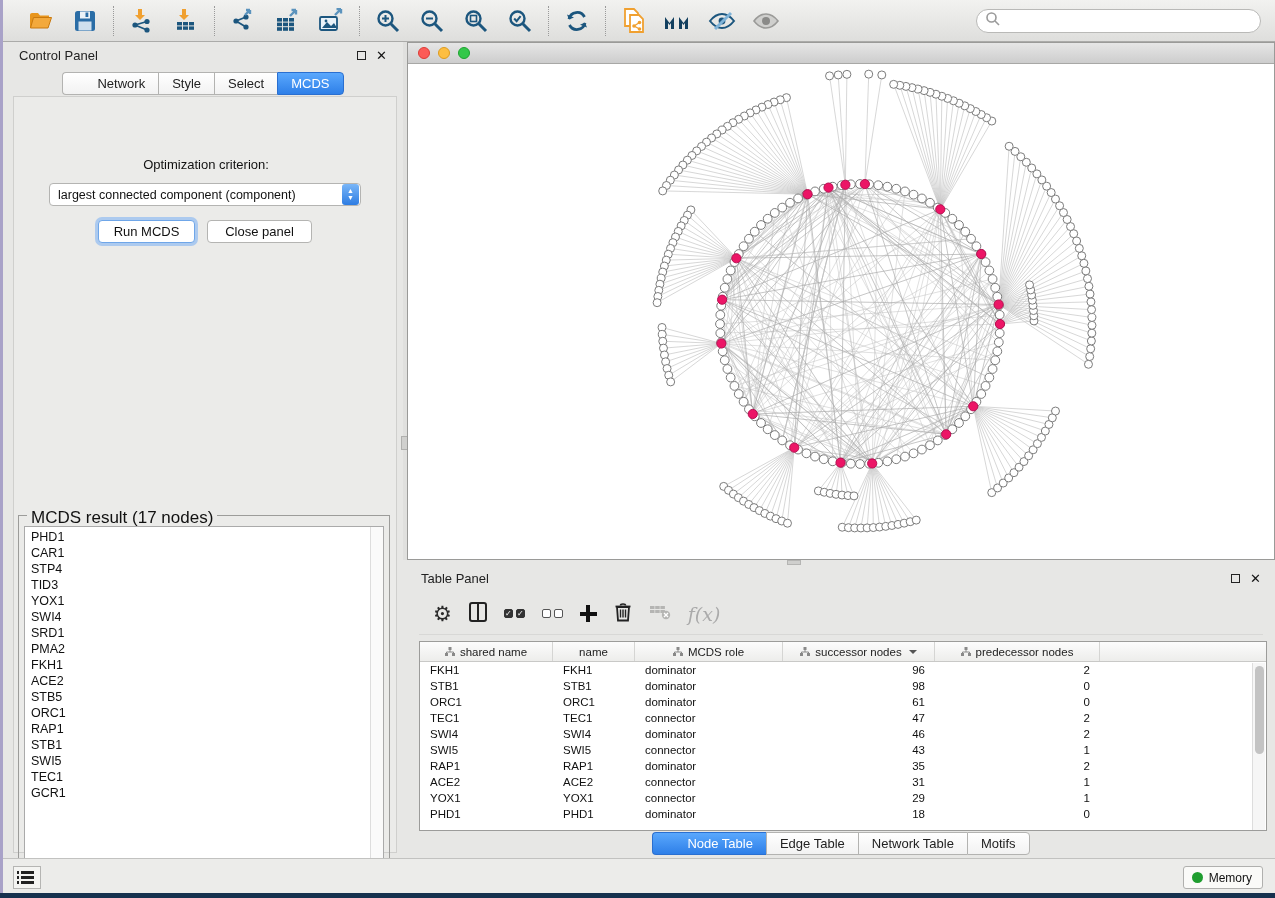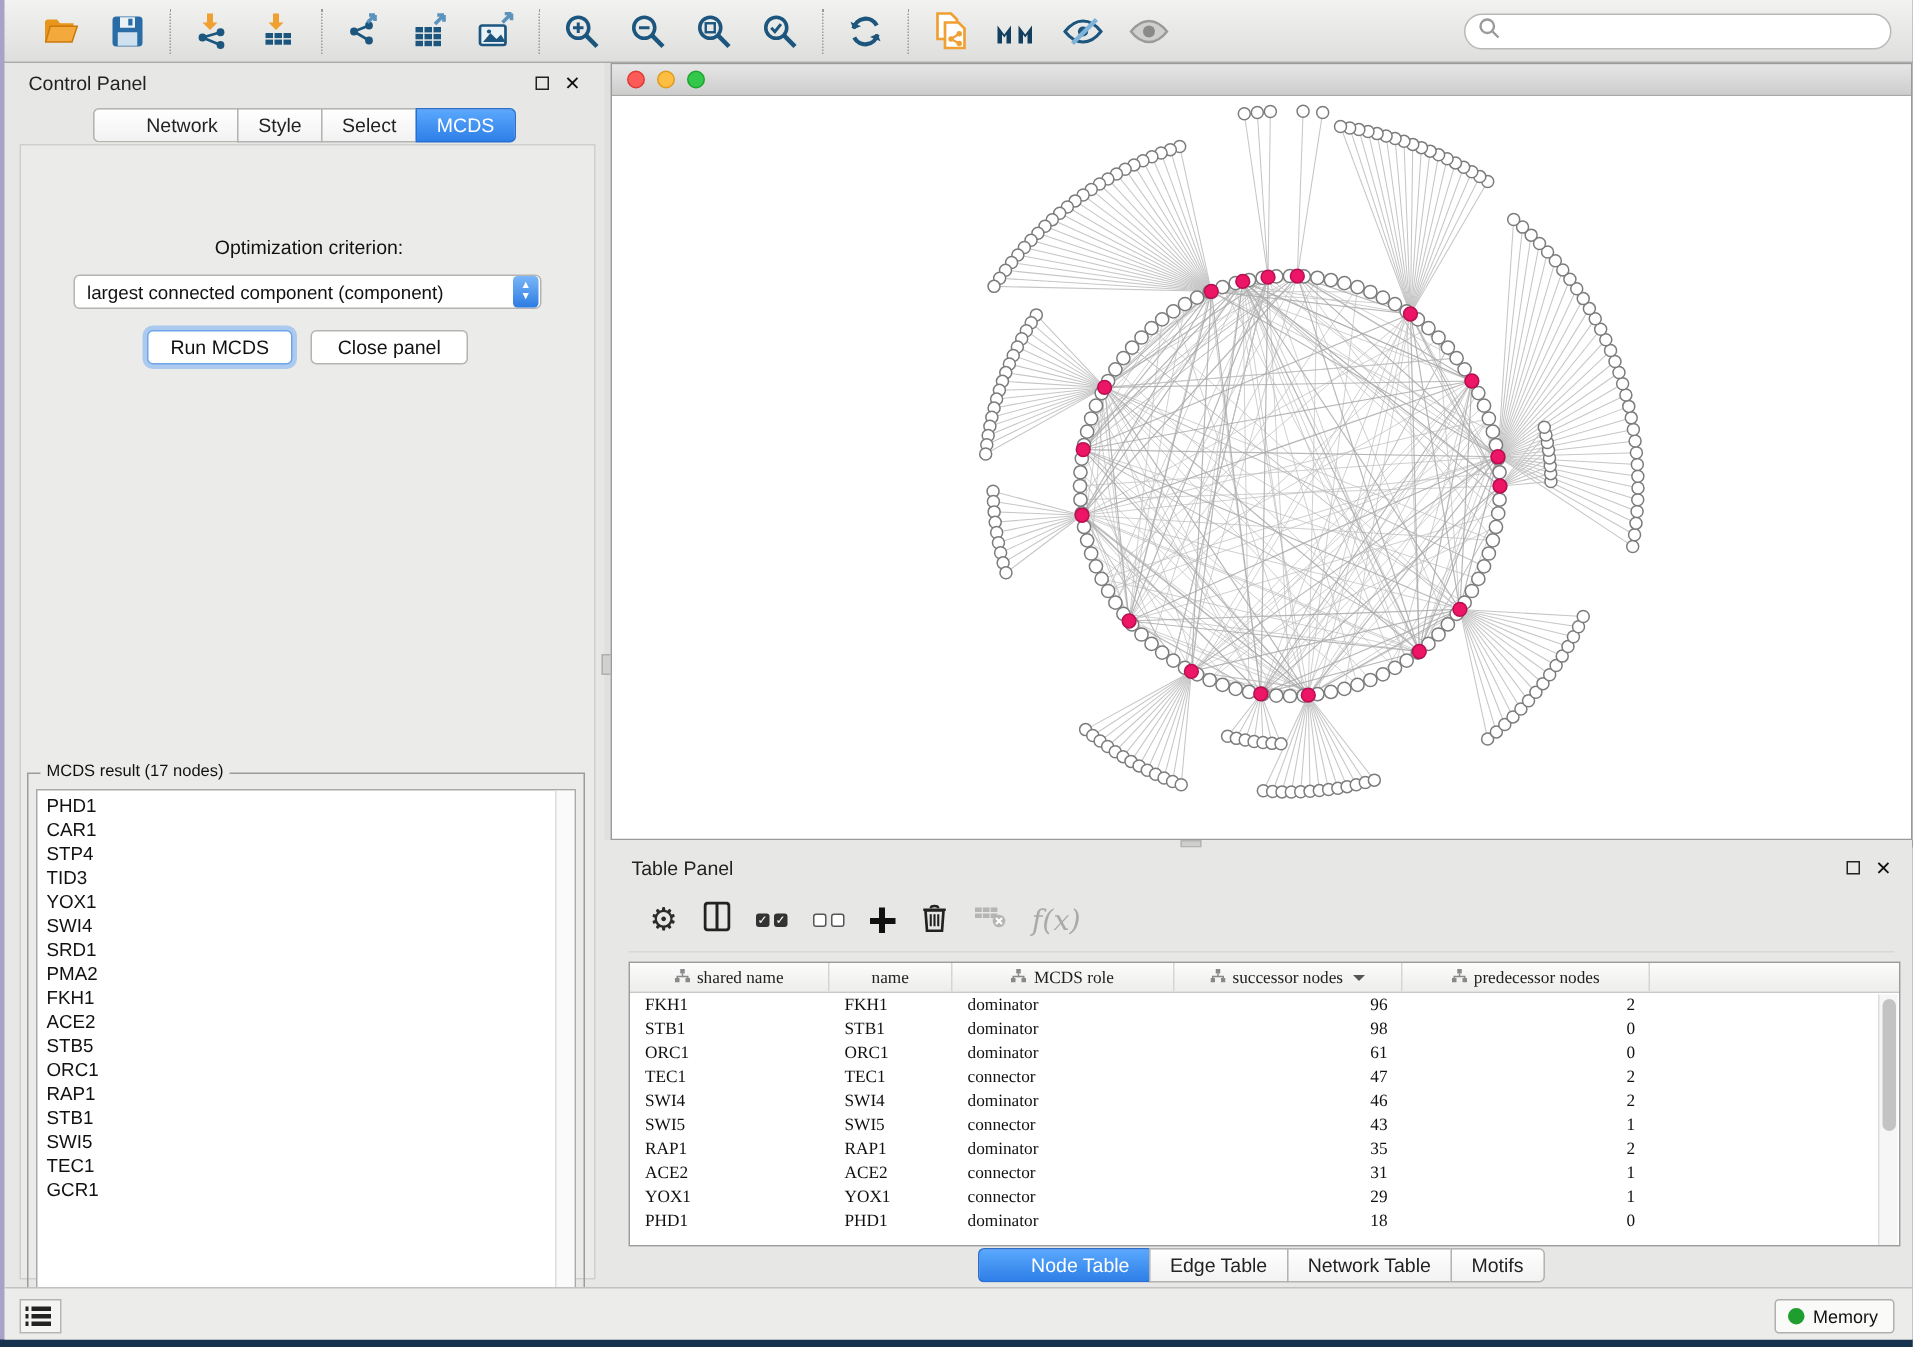--- a/index.html
+++ b/index.html
@@ -46,21 +46,21 @@
   .sel-stepper span { color:#fff; font-size:7px; line-height:6px; }
   #run-mcds-btn { position:absolute; left:84px; top:123px; width:97px; height:23px; background:#fff;
                   border:1px solid #6fa6e8; border-radius:4px; font-size:13px; color:#111;
                   box-shadow:0 0 0 3px rgba(110,170,245,.5); display:flex; align-items:center; justify-content:center; }
   #close-panel-btn { position:absolute; left:193px; top:123px; width:105px; height:23px; background:#fff;
                      border:1px solid #b4b4b2; border-radius:4px; font-size:13px; color:#111;
                      display:flex; align-items:center; justify-content:center; }
   #mcds-fieldset { position:absolute; left:4px; top:418px; width:372px; height:374px;
                    border:1px solid #9c9c9a; }
   #mcds-legend { position:absolute; left:8px; top:-8px; background:#ebebe9; padding:0 4px;
-                 font-size:11px; color:#111; }
+                 font-size:17px; color:#111; }
   #mcds-listbox { position:absolute; left:5px; top:10px; width:360px; height:356px; background:#fff;
                   border:1px solid #aaa; overflow:hidden; }
   #mcds-list { position:absolute; left:0; top:2px; width:336px; }
   .mcds-item { font-size:12.5px; color:#111; padding:1px 0 1px 6px; line-height:14px; }
   #mcds-scroll-track { position:absolute; right:0; top:0; width:13px; height:100%;
                        background:#fafafa; border-left:1px solid #ddd; }
 
   
   #v-splitter { position:absolute; left:400px; top:42px; width:4px; height:518px; background:#e0e0de; }
   #v-splitter .handle { position:absolute; left:-2px; top:394px; width:8px; height:14px;
@@ -92,21 +92,21 @@
   .chk { width:9px; height:9px; border:1.5px solid #333; border-radius:2px; font-size:8px; line-height:8px;
          color:#333; text-align:center; background:#333; }
   .chk.checked::after { content:"✓"; color:#fff; font-weight:bold; }
   .chk.empty { background:#fff; border-color:#555; }
   .plus-icon { position:relative; width:17px; height:17px; }
   .plus-icon::before, .plus-icon::after { content:""; position:absolute; background:#111; }
   .plus-icon::before { left:6.5px; top:0; width:4px; height:17px; }
   .plus-icon::after { left:0; top:6.5px; width:17px; height:4px; }
   .fx-glyph { font-family:"DejaVu Serif","Liberation Serif",serif; font-style:italic; font-size:19px; color:#aaa; }
   #node-table { position:absolute; left:12px; top:76px; width:848px; height:190px; background:#fff;
-                border:1px solid #9c9c9a; overflow:hidden;font-family:Liberation Serif, serif; }
+                border:1px solid #9c9c9a; overflow:hidden; }
   #table-header { display:flex; height:20px; background:linear-gradient(#fcfcfc,#ededeb);
                   border-bottom:1px solid #c9c9c7; }
   .th { display:flex; align-items:center; justify-content:center; gap:5px; font-size:11.5px; color:#222;
         border-right:1px solid #d5d5d3; height:100%; }
   .th-colicon { opacity:.75; }
   .sort-desc { width:0; height:0; border-left:4px solid transparent; border-right:4px solid transparent;
                border-top:4px solid #555; margin-left:2px; }
   .tr { display:flex; height:16px; align-items:center; }
   .td { font-size:11.5px; color:#111; padding:0 10px; overflow:hidden; white-space:nowrap; }
   #table-scroll-track { position:absolute; right:1px; top:21px; width:13px; height:168px; background:#f6f6f6;

